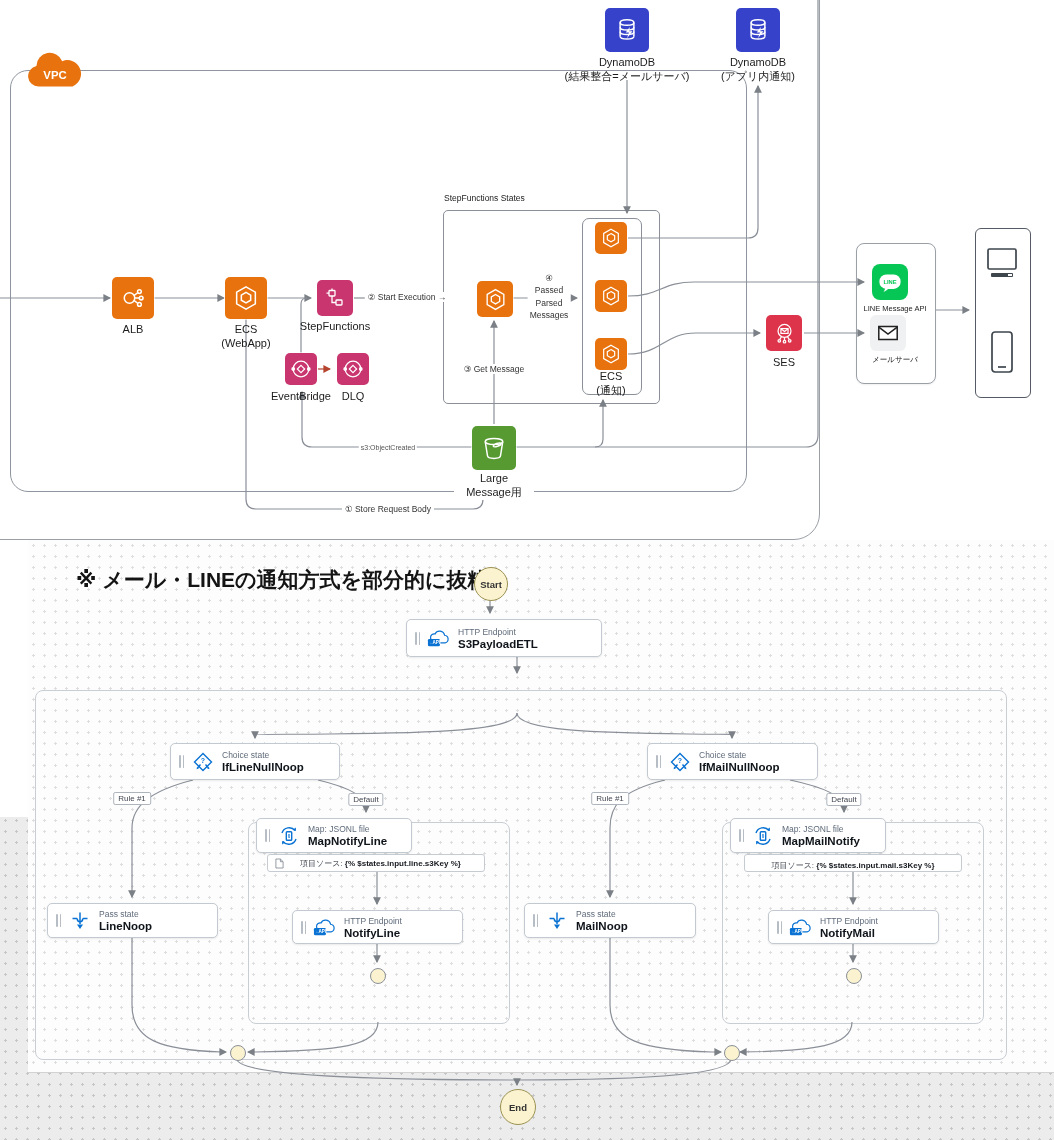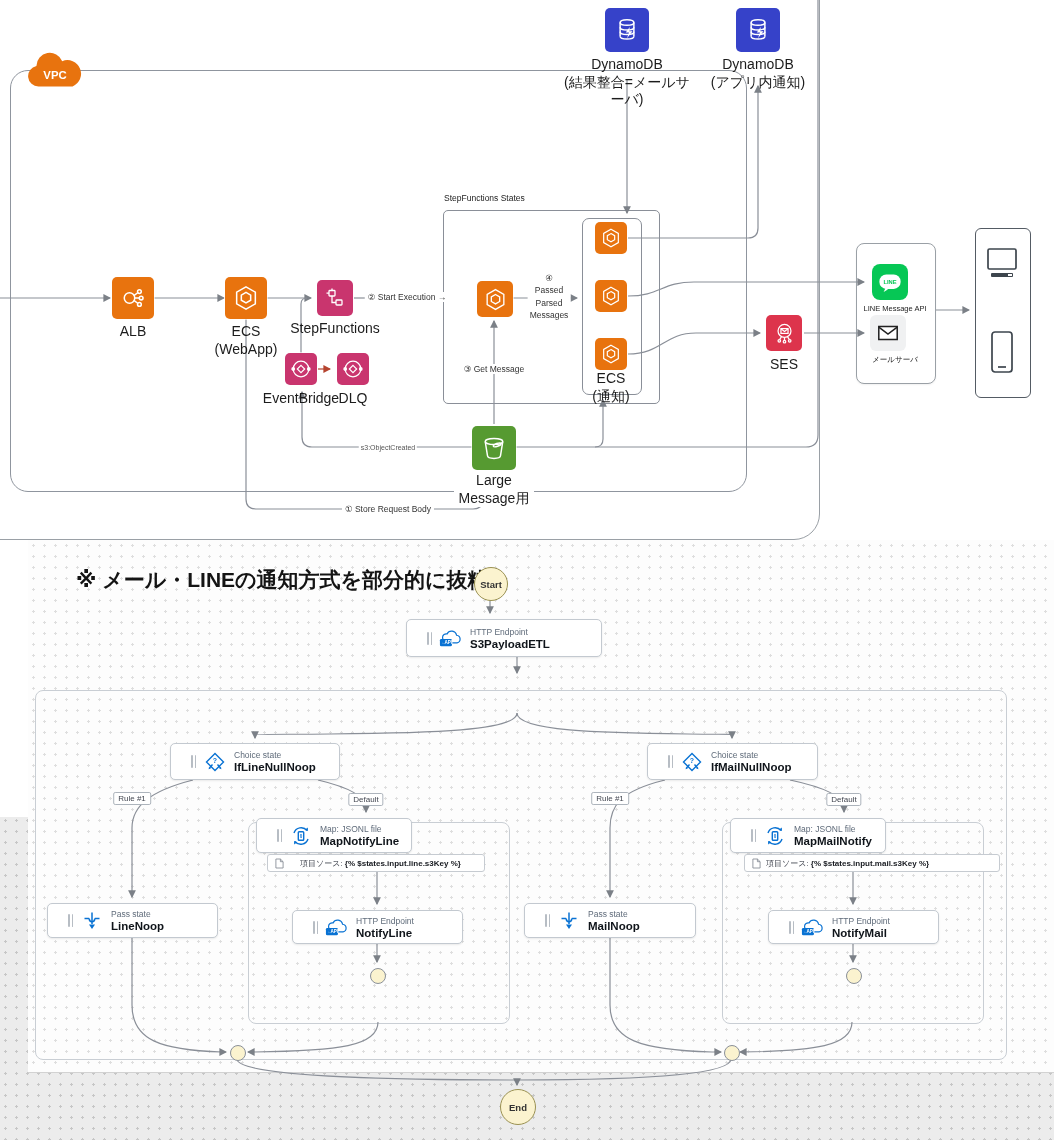--- a/index.html
+++ b/index.html
@@ -6,38 +6,38 @@
   #app{position:relative;width:1054px;height:1140px;overflow:hidden;
        font-family:"Liberation Sans","DejaVu Sans",sans-serif;background:#fff;}
   .abs{position:absolute;}
   
   .frame{position:absolute;border:1.3px solid #9aa0a6;border-radius:26px;background:transparent;}
   .vpcbox{position:absolute;border:1.3px solid #8f959e;border-radius:18px;}
   .groupbox{position:absolute;border:1px solid #8a8f98;border-radius:5px;background:transparent;}
   .grouptitle{position:absolute;font-size:8.5px;color:#222;}
   .aws{position:absolute;border-radius:5px;display:flex;align-items:center;justify-content:center;
        box-shadow:0 0 0 1px rgba(255,255,255,.6);}
-  .nlabel{position:absolute;text-align:center;font-size:14px;color:#1c1c1c;line-height:1.25;transform:translateX(-50%);}
+  .nlabel{position:absolute;text-align:center;font-size:11px;color:#1c1c1c;line-height:1.25;transform:translateX(-50%);}
   .flowlab{position:absolute;font-size:8.5px;color:#333;background:#fff;padding:0 3px;white-space:nowrap;transform:translate(-50%,-50%);}
   .tinylab{position:absolute;font-size:7px;color:#555;background:#fff;padding:0 2px;white-space:nowrap;transform:translate(-50%,-50%);}
   .stack{position:absolute;text-align:center;font-size:8.5px;color:#333;background:#fff;line-height:1.45;transform:translateX(-50%);padding:1px 2px;}
   .card{position:absolute;background:#fff;border:1px solid #9aa0a6;border-radius:8px;box-shadow:0 1px 2px rgba(0,0,0,.06);}
   .device{position:absolute;background:#fff;border:1.4px solid #545b64;border-radius:6px;}
   
   .graybg{position:absolute;background:#ececec;
       background-image:radial-gradient(circle,#c6c6c6 1px,transparent 1.1px);background-size:11px 11px;}
   .canvas{position:absolute;background:#fdfdfd;border-bottom:1px solid #d2d2d2;
       background-image:radial-gradient(circle,#dedede 1px,transparent 1.1px);background-size:11px 11px;}
   .whitestrip{position:absolute;background:#fff;}
   .note{position:absolute;font-size:21px;font-weight:700;color:#141414;white-space:nowrap;}
   .bigc{position:absolute;background:#fbf3cf;border:1.3px solid #9a9152;border-radius:50%;
         display:flex;align-items:center;justify-content:center;font-size:9.5px;color:#333;font-weight:bold;}
   .termc{position:absolute;width:14px;height:14px;background:#fbf3cf;border:1.2px solid #8a9099;border-radius:50%;}
   .state{position:absolute;background:#fff;border:1px solid #c3c9d0;border-radius:5px;
-         box-shadow:0 1px 2px rgba(0,0,0,.08);display:flex;align-items:center;padding:0 20px;gap:7px;box-sizing:border-box;}
+         box-shadow:0 1px 2px rgba(0,0,0,.08);display:flex;align-items:center;padding:0 8px;gap:7px;box-sizing:border-box;}
   .grip{display:flex;gap:2px;flex:0 0 auto;}
   .grip i{width:1.5px;height:13px;background:#b7bdc4;border-radius:1px;}
   .sicon{width:24px;height:24px;flex:0 0 auto;display:flex;align-items:center;justify-content:center;}
   .stxt{display:flex;flex-direction:column;justify-content:center;min-width:0;}
   .stxt .typ{font-size:8.5px;color:#5f6b7a;white-space:nowrap;}
   .stxt .nam{font-size:11.5px;font-weight:700;color:#0f141a;white-space:nowrap;margin-top:1px;}
   .container{position:absolute;border:1.2px solid #c9ced4;border-radius:8px;}
   .srcbar{position:absolute;background:#fff;border:1px solid #c6cbd1;border-radius:3px;
           display:flex;align-items:center;gap:5px;padding:0 7px;box-sizing:border-box;font-size:8px;color:#424650;white-space:nowrap;}
   .srcbar b{color:#16191f;}
@@ -406,21 +406,21 @@
         <path d="M17.8,2.6 l0.2,3.4 -3.2,-1.2 z M4.2,19.4 l-0.2,-3.4 3.2,1.2 z" fill="#0972D3" stroke="none"></path>
         <rect x="8.3" y="6.8" width="5.4" height="8.4" rx="0.8"></rect>
         <text x="11" y="12.6" font-size="4.6" font-weight="bold" fill="#0972D3" text-anchor="middle" stroke="none">0</text>
       </svg>
     </span>
     <span class="stxt">
       <span class="typ">Map: JSONL file</span>
       <span class="nam">MapMailNotify</span>
     </span>
   </div>
-  <div class="srcbar z3" style="left:744px;top:854px;width:256px;height:18px;">
+  <div class="srcbar z3" style="left:744px;top:854px;width:218px;height:18px;flex-direction:column;">
     <svg width="9" height="11" viewBox="0 0 10 12" fill="#fff" stroke="#8a9099" stroke-width="1">
       <path d="M1,1 h5 l3,3 v7 h-8 z"></path>
         <path d="M6,1 v3 h3" fill="none"></path>
     </svg>
     <span><span>項目ソース:</span>
     <b>{% $states.input.mail.s3Key %}</b></span>
   </div>
 
   <div class="state z3" style="left:47px;top:903px;width:171px;height:35px;">
     <span class="grip">

